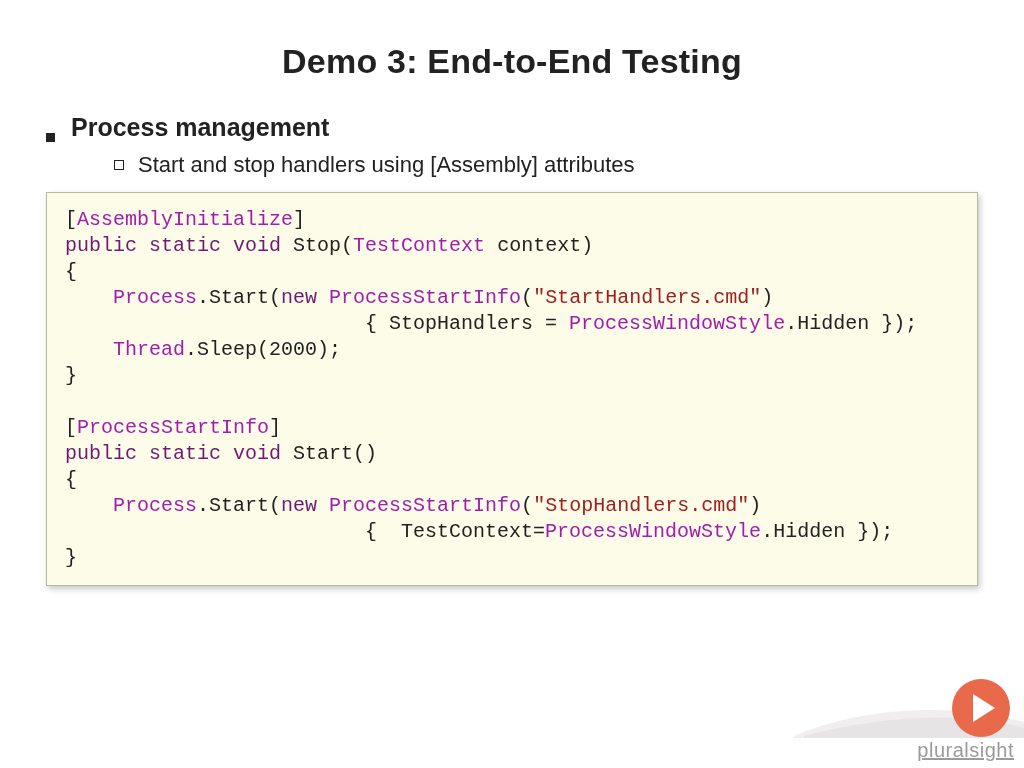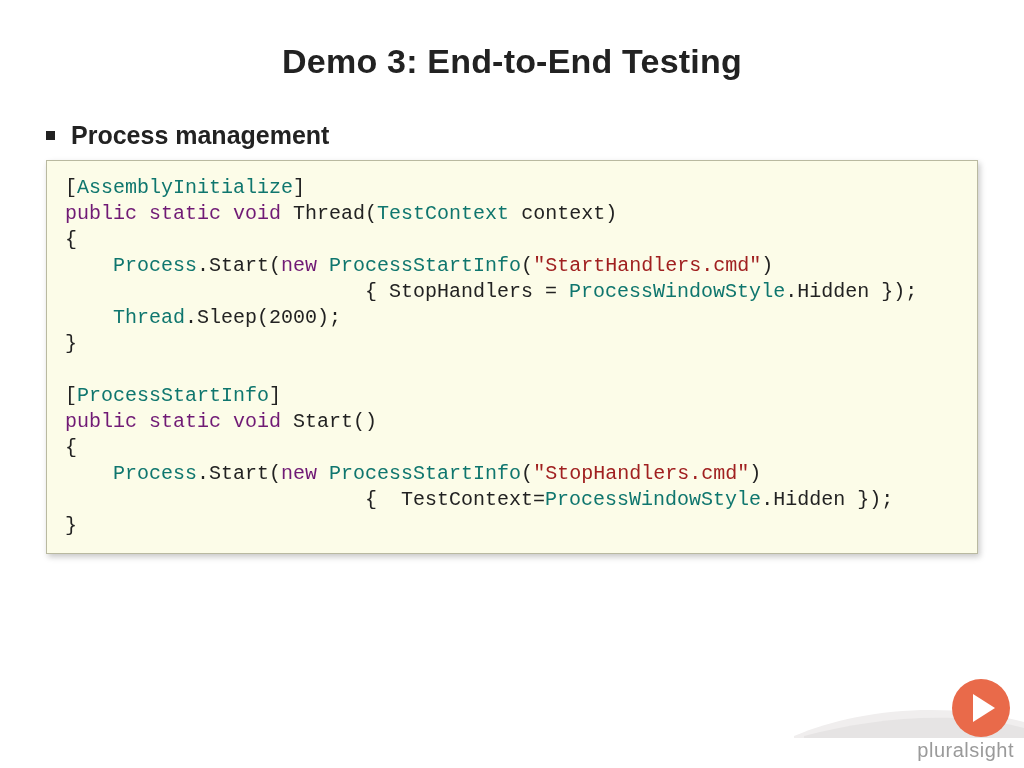--- a/index.html
+++ b/index.html
@@ -24,25 +24,24 @@
     font-weight: 700;
     font-size: 34px;
     padding-top: 42px;
     letter-spacing: 0.2px;
   }
   .body {
     padding: 32px 46px 0 46px;
   }
   .bullet-l1 {
     display: flex;
-    align-items: center;
+    align-items: flex-end;
     font-weight: 700;
     font-size: 25px;
     margin-bottom: 10px;
-    margin-top: 8px;
   }
   .bullet-l1 .sq {
     width: 9px;
     height: 9px;
     background: #222;
     margin-right: 16px;
     flex: 0 0 auto;
   }
   .bullet-l2 {
     display: flex;
@@ -67,21 +66,21 @@
     box-shadow: 2px 3px 6px rgba(0,0,0,0.22);
     padding: 14px 18px 14px 18px;
     font-family: Consolas, "Courier New", monospace;
     font-size: 20px;
     line-height: 26px;
     white-space: pre;
     color: #222;
     overflow: hidden;
   }
   .tok-kw   { color: #701a75; }  
-  .tok-type { color: #0f766e; }  
+  .tok-type { color: #a21caf; }  
   .tok-str  { color: #a02020; }  
   .tok-punc { color: #222; }     
   .logo {
     position: absolute;
     right: 10px;
     bottom: 6px;
     text-align: right;
   }
   .logo-circle {
     width: 58px;
@@ -100,20 +99,21 @@
     height: 0;
     border-top: 14px solid transparent;
     border-bottom: 14px solid transparent;
     border-left: 22px solid #ffffff;
   }
   .logo-text {
     color: #9a9a9a;
     font-size: 20px;
     letter-spacing: 0.5px;
     margin-top: 2px;
+    text-decoration: underline;
   }
   .logo-shadow {
     position: absolute;
     right: 0;
     bottom: 30px;
     width: 230px;
     height: 46px;
     pointer-events: none;
   }
 </style>
@@ -124,23 +124,27 @@
 
   <div class="title">Demo 3: End-to-End Testing</div>
 
   <div class="body">
 
     <div class="bullet-l1">
       <span class="sq"></span>
       <span>Process management</span>
     </div>
 
+    <div class="bullet-l2">
+      <span class="sq-o"></span>
+      <span>Start and stop handlers using [Assembly] attributes</span>
+    </div>
 
     <div class="code-box" id="code-box"><span class="tok-punc">[</span><span class="tok-type">AssemblyInitialize</span><span class="tok-punc">]</span>
-<span class="tok-kw">public</span><span class="tok-punc"> </span><span class="tok-kw">static</span><span class="tok-punc"> </span><span class="tok-kw">void</span><span class="tok-punc"> Thread(</span><span class="tok-type">TestContext</span><span class="tok-punc"> context)</span>
+<span class="tok-kw">public</span><span class="tok-punc"> </span><span class="tok-kw">static</span><span class="tok-punc"> </span><span class="tok-kw">void</span><span class="tok-punc"> Stop(</span><span class="tok-type">TestContext</span><span class="tok-punc"> context)</span>
 <span class="tok-punc">{</span>
 <span class="tok-punc">    </span><span class="tok-type">Process</span><span class="tok-punc">.Start(</span><span class="tok-kw">new</span><span class="tok-punc"> </span><span class="tok-type">ProcessStartInfo</span><span class="tok-punc">(</span><span class="tok-str">"StartHandlers.cmd"</span><span class="tok-punc">)</span>
 <span class="tok-punc">                         { StopHandlers = </span><span class="tok-type">ProcessWindowStyle</span><span class="tok-punc">.Hidden });</span>
 <span class="tok-punc">    </span><span class="tok-type">Thread</span><span class="tok-punc">.Sleep(2000);</span>
 <span class="tok-punc">}</span>
 
 <span class="tok-punc">[</span><span class="tok-type">ProcessStartInfo</span><span class="tok-punc">]</span>
 <span class="tok-kw">public</span><span class="tok-punc"> </span><span class="tok-kw">static</span><span class="tok-punc"> </span><span class="tok-kw">void</span><span class="tok-punc"> Start()</span>
 <span class="tok-punc">{</span>
 <span class="tok-punc">    </span><span class="tok-type">Process</span><span class="tok-punc">.Start(</span><span class="tok-kw">new</span><span class="tok-punc"> </span><span class="tok-type">ProcessStartInfo</span><span class="tok-punc">(</span><span class="tok-str">"StopHandlers.cmd"</span><span class="tok-punc">)</span>

